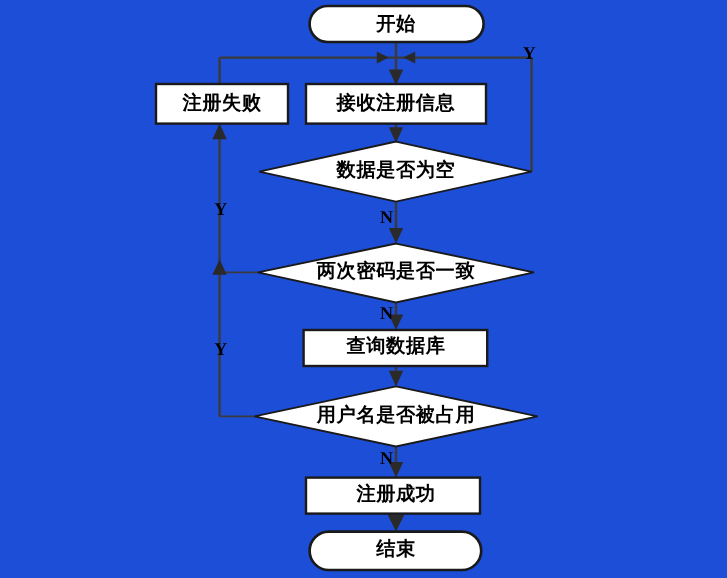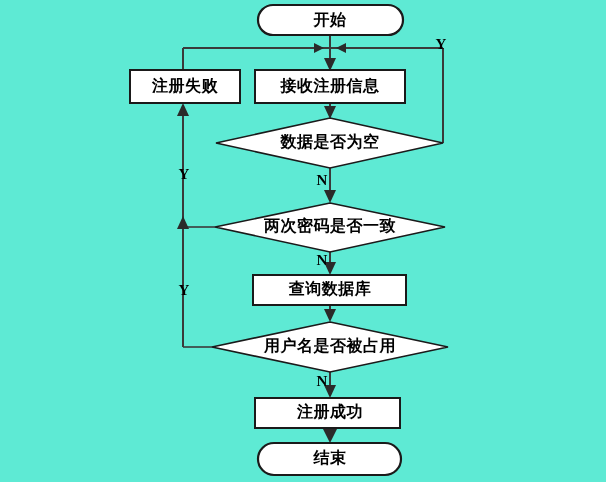--- a/index.html
+++ b/index.html
@@ -10,21 +10,21 @@
   body {
     width: 606px;
     height: 482px;
     font-family: "Liberation Serif", "DejaVu Serif", serif;
     overflow: hidden;
   }
   #flowchart-root {
     position: relative;
     width: 606px;
     height: 482px;
-    background: #5eead4;
+    background: #1d4ed8;
   }
   svg.chart {
     display: block;
     width: 606px;
     height: 482px;
   }
   .node-shape {
     fill: #ffffff;
     stroke: #1a1a1a;
     stroke-width: 2;

